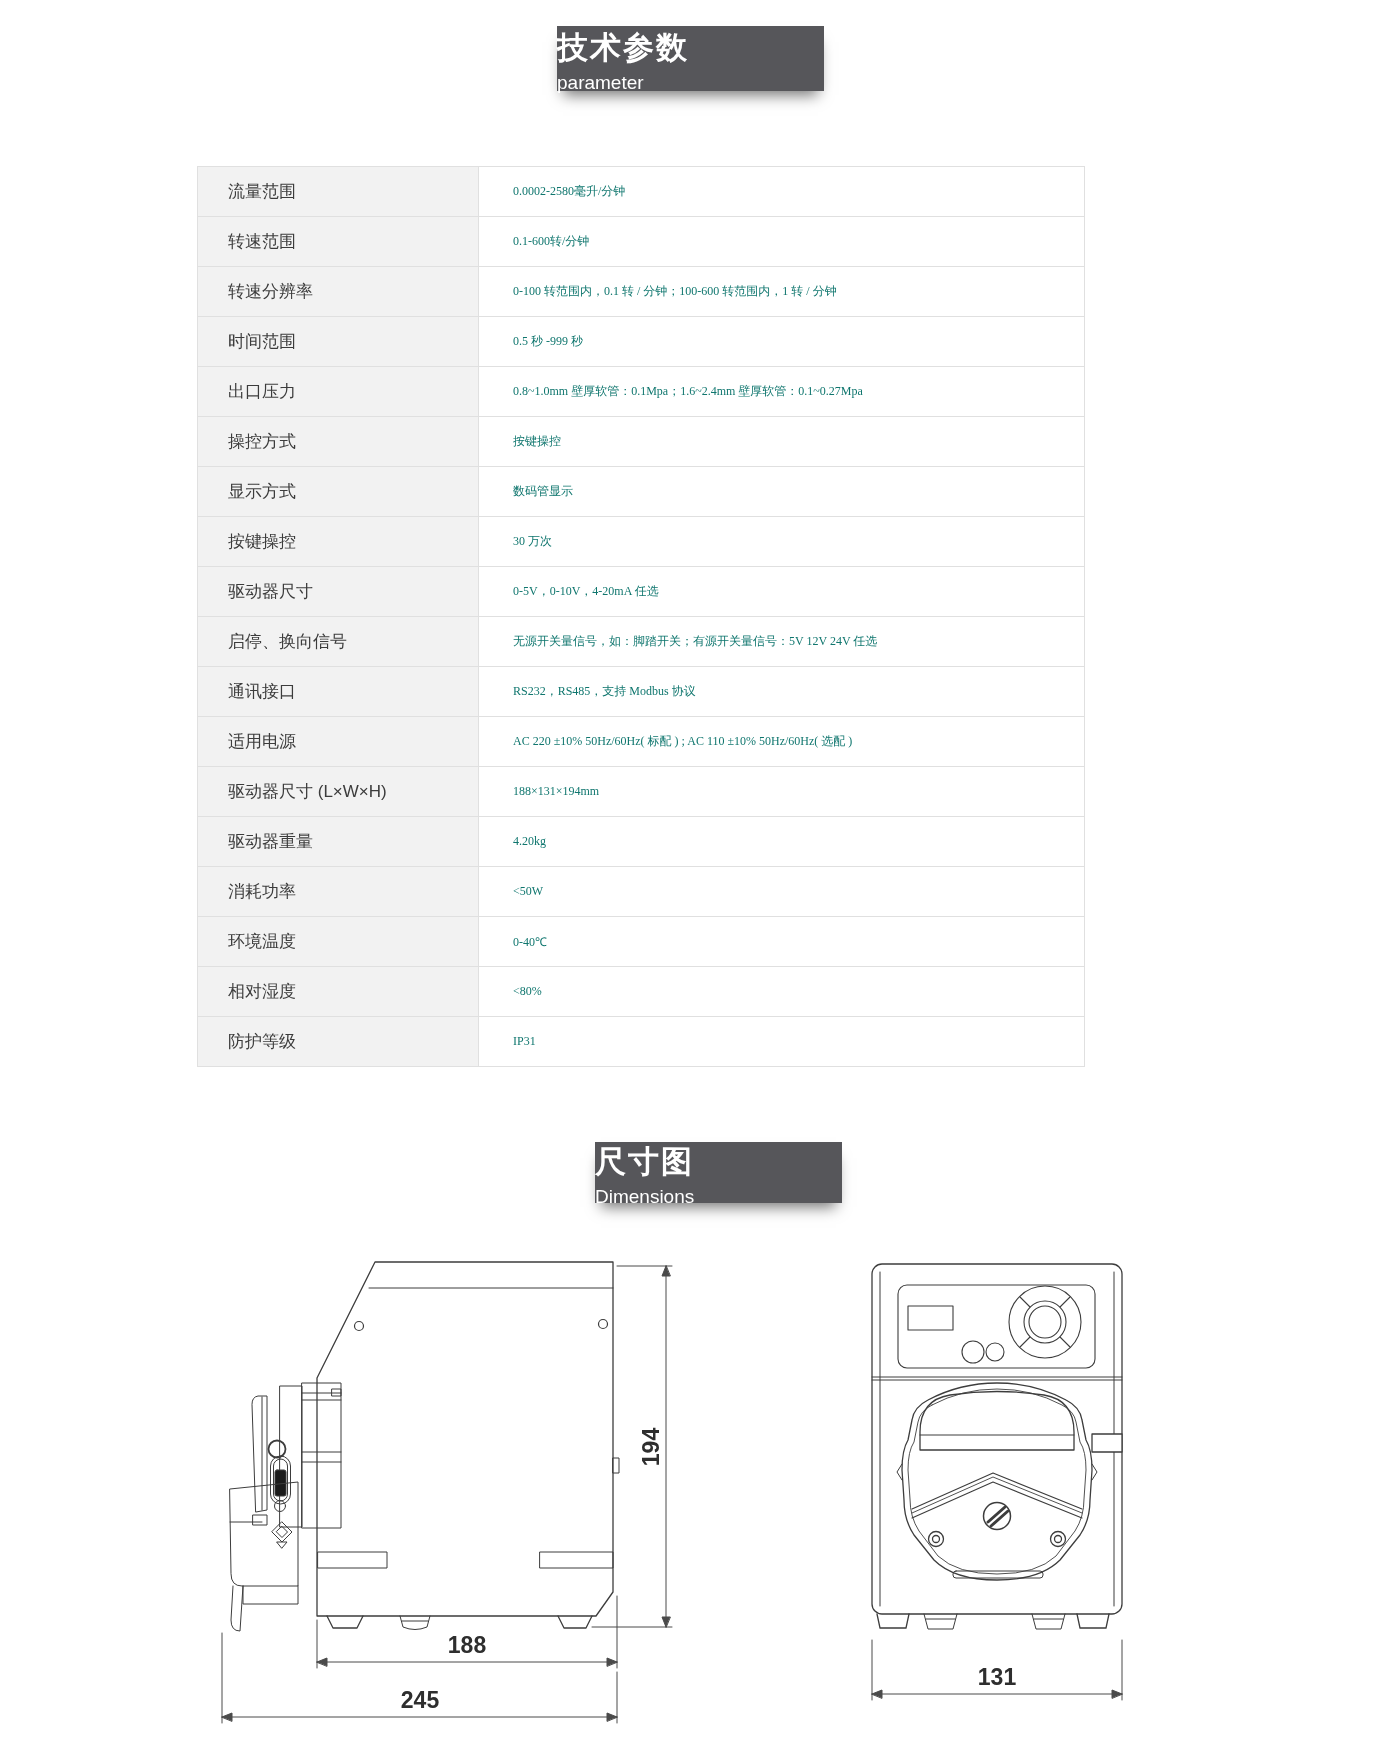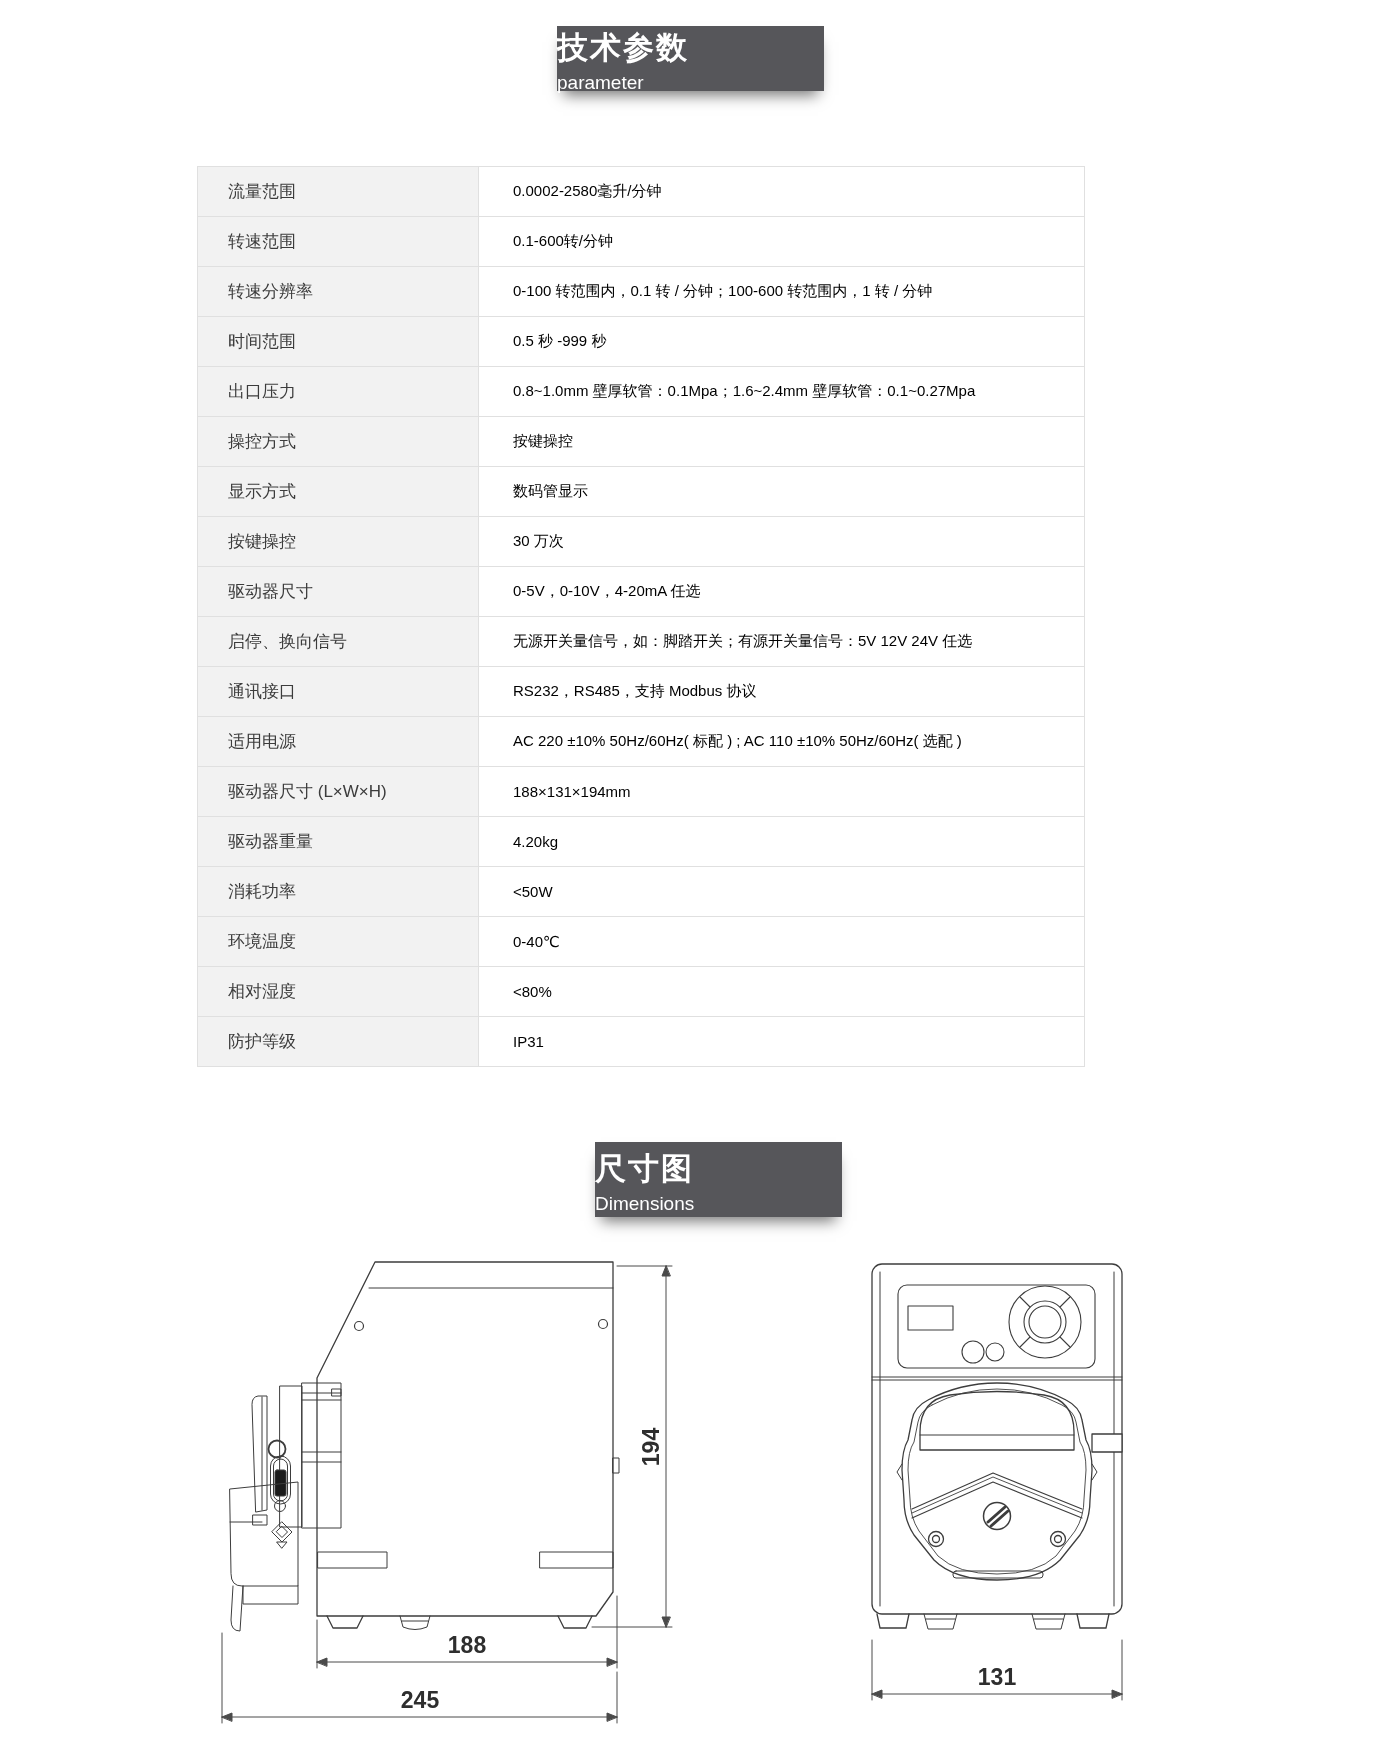--- a/index.html
+++ b/index.html
@@ -11,36 +11,36 @@
   
   .badge {
     position:absolute; background:#56565a; color:#fff;
     display:flex; align-items:baseline; justify-content:center; gap:10px;
     box-shadow:0 10px 14px -6px rgba(0,0,0,0.55);
     flex-direction:column;
   }
   .badge-zh { font-size:31px; font-weight:bold; letter-spacing:2px; line-height:1; }
   .badge-en { font-size:19px; font-weight:normal; line-height:1; }
   #badge-parameter { left:557px; top:26px; width:267px; height:65px; padding-top:6px; }
-  #badge-dimensions { left:595px; top:1142px; width:247px; height:75px; padding-top:6px; }
+  #badge-dimensions { left:595px; top:1142px; width:247px; height:61px; padding-top:6px; }
 
   
   .spec-table {
     position:absolute; left:185px; top:166px; width:888px;
     border:1px solid #e0e0e0; border-bottom:none; background:#fff;margin-left:12px;
   }
   .spec-row { display:flex; height:50px; border-bottom:1px solid #e0e0e0; }
   .spec-label {
     width:281px; background:#f2f2f2; border-right:1px solid #e0e0e0;
     display:flex; align-items:center; padding-left:30px;
     font-size:17px; color:#3c3c3c;
   }
   .spec-value {
     flex:1; display:flex; align-items:center; padding-left:34px;
-    font-size:15px; color:#000000;
+    font-size:12px; color:#0f766e;font-family:Liberation Serif, serif;
   }
 
   
   .drawing { position:absolute; }
   #side-view { left:200px; top:1240px; }
   #front-view { left:860px; top:1250px; }
   svg text {
     font-family:"Liberation Sans","DejaVu Sans",sans-serif;
     font-size:23px; font-weight:bold; fill:#2e2e2e;
   }

